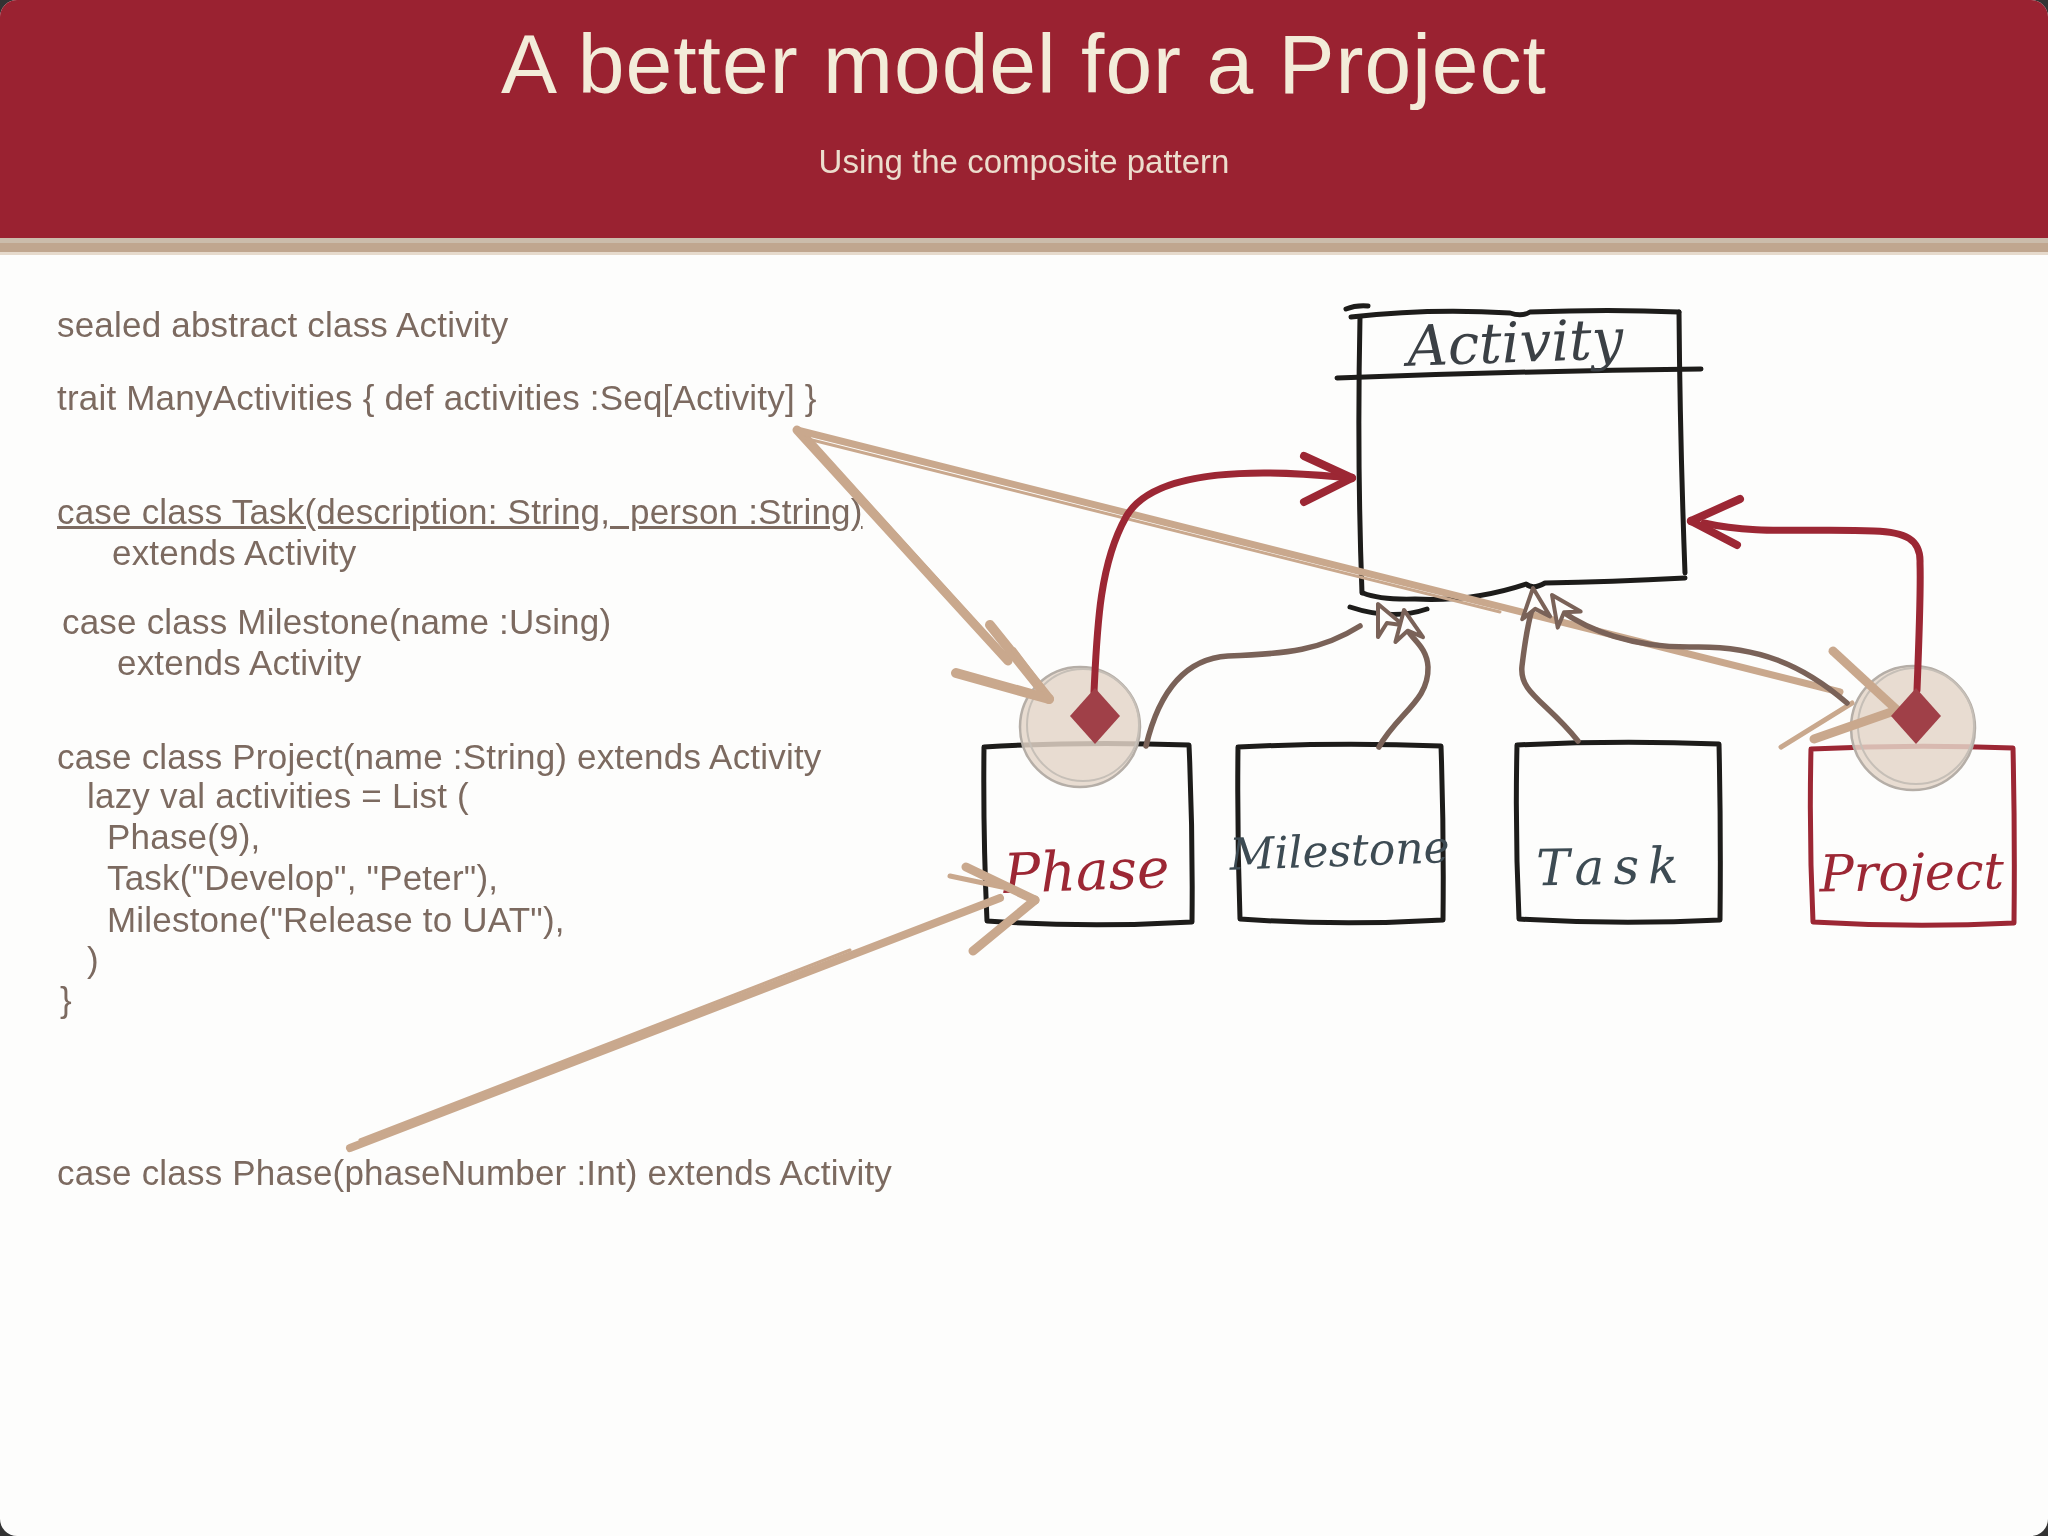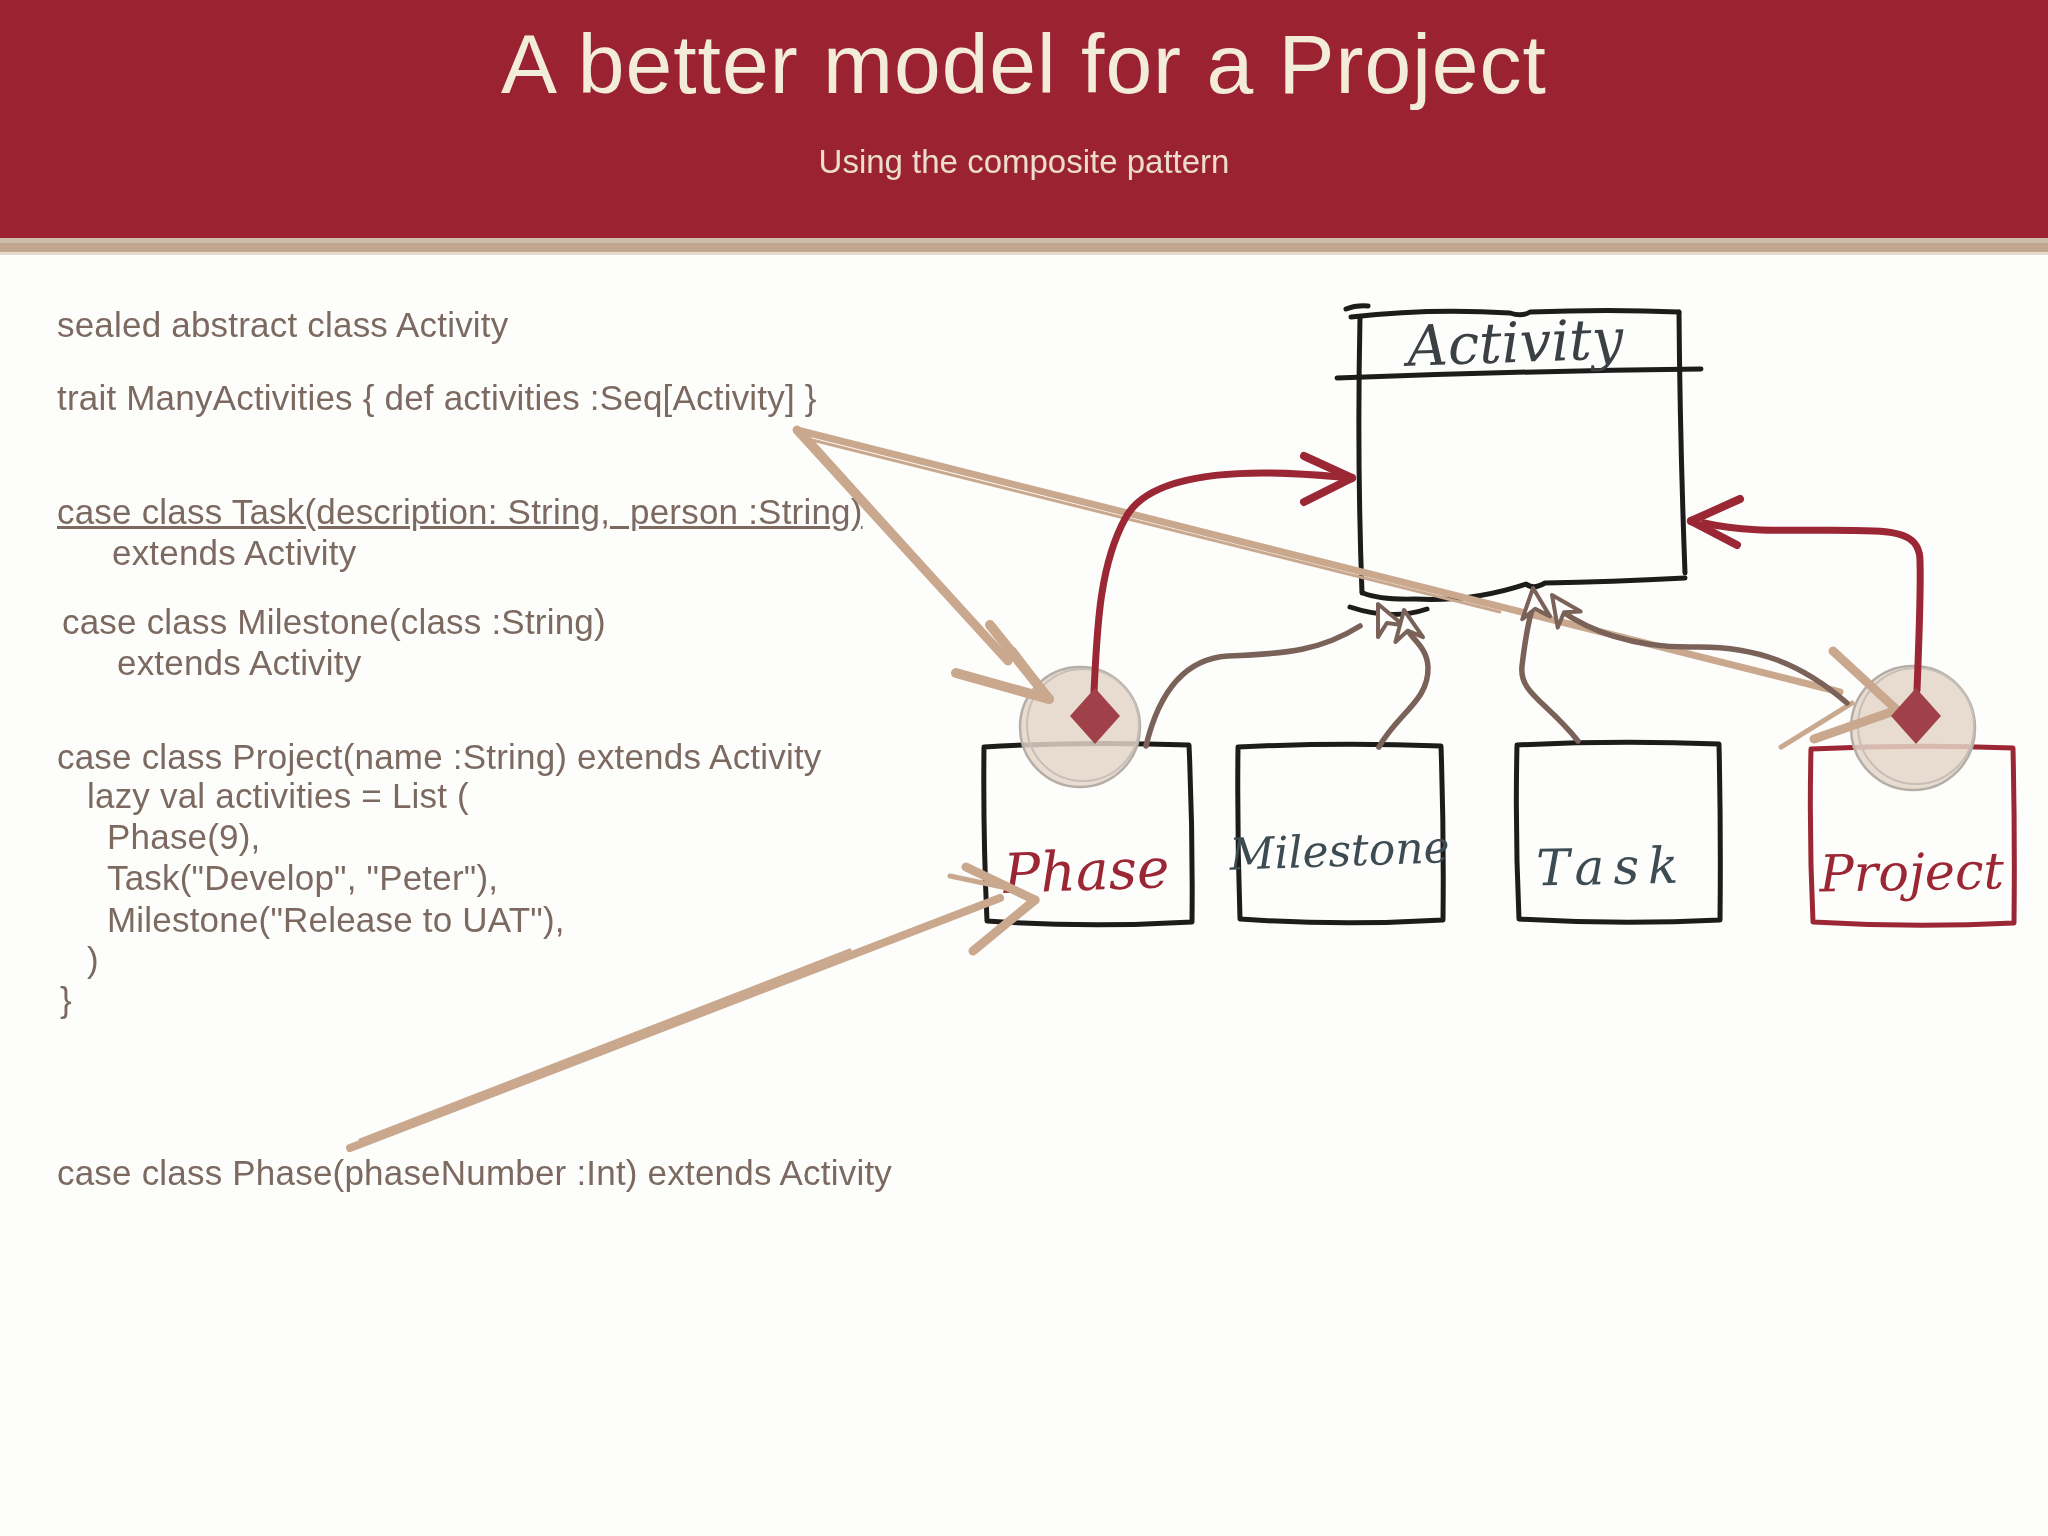--- a/index.html
+++ b/index.html
@@ -7,20 +7,21 @@
     --background:#fdfdfc; --title_cream:#f3ecd9; --code_text:#7c6a60; --ink:#1d1c1a;
     --sketch_brown:#7a6258; --sketch_red:#9c2734; --diamond_red:#a04048;
     --slate_label:#3d4b53; --tan_arrow:#c9a88d; --circle_fill:#e4d5c8; --activity_label:#3b4045;
   }
   html,body{margin:0;padding:0;}
   body{background:#333;}
   .slide{
     position:relative;width:2048px;height:1536px;overflow:hidden;
     background:var(--background);
     font-family:"Liberation Sans",sans-serif;
+    border-radius:17px;
   }
   .header{
     position:absolute;left:0;top:0;width:2048px;height:238px;
     background:var(--header_red);text-align:center;
   }
   .header .title{
     margin:0;padding-top:16px;font-size:84px;font-weight:300;letter-spacing:1px;
     color:var(--title_cream);
   }
   .header .subtitle{
@@ -65,21 +66,21 @@
   </div>
   <div class="stripe1"></div>
   <div class="stripe2"></div>
   <div class="stripe3"></div>
 
   <div id="code-layer">
       <div class="code-line" style="left: 45px; top: 305px;">sealed abstract class Activity</div>
       <div class="code-line" style="left: 45px; top: 378px;">trait ManyActivities { def activities :Seq[Activity] }</div>
       <div class="code-line" style="left: 45px; top: 492px; text-decoration: underline;">case class Task(description: String,  person :String)</div>
       <div class="code-line" style="left: 100px; top: 533px;">extends Activity</div>
-      <div class="code-line" style="left: 50px; top: 602px;">case class Milestone(class :String)</div>
+      <div class="code-line" style="left: 50px; top: 602px;">case class Milestone(name :Using)</div>
       <div class="code-line" style="left: 105px; top: 643px;">extends Activity</div>
       <div class="code-line" style="left: 75px; top: 776px;">lazy val activities = List (</div>
       <div class="code-line" style="left: 45px; top: 737px;">case class Project(name :String) extends Activity</div>
       <div class="code-line" style="left: 95px; top: 817px;">Phase(9),</div>
       <div class="code-line" style="left: 95px; top: 858px;">Task("Develop", "Peter"),</div>
       <div class="code-line" style="left: 95px; top: 900px;">Milestone("Release to UAT"),</div>
       <div class="code-line" style="left: 75px; top: 940px;">)</div>
       <div class="code-line" style="left: 48px; top: 980px;">}</div>
       <div class="code-line" style="left: 45px; top: 1153px;">case class Phase(phaseNumber :Int) extends Activity</div>
     </div>

